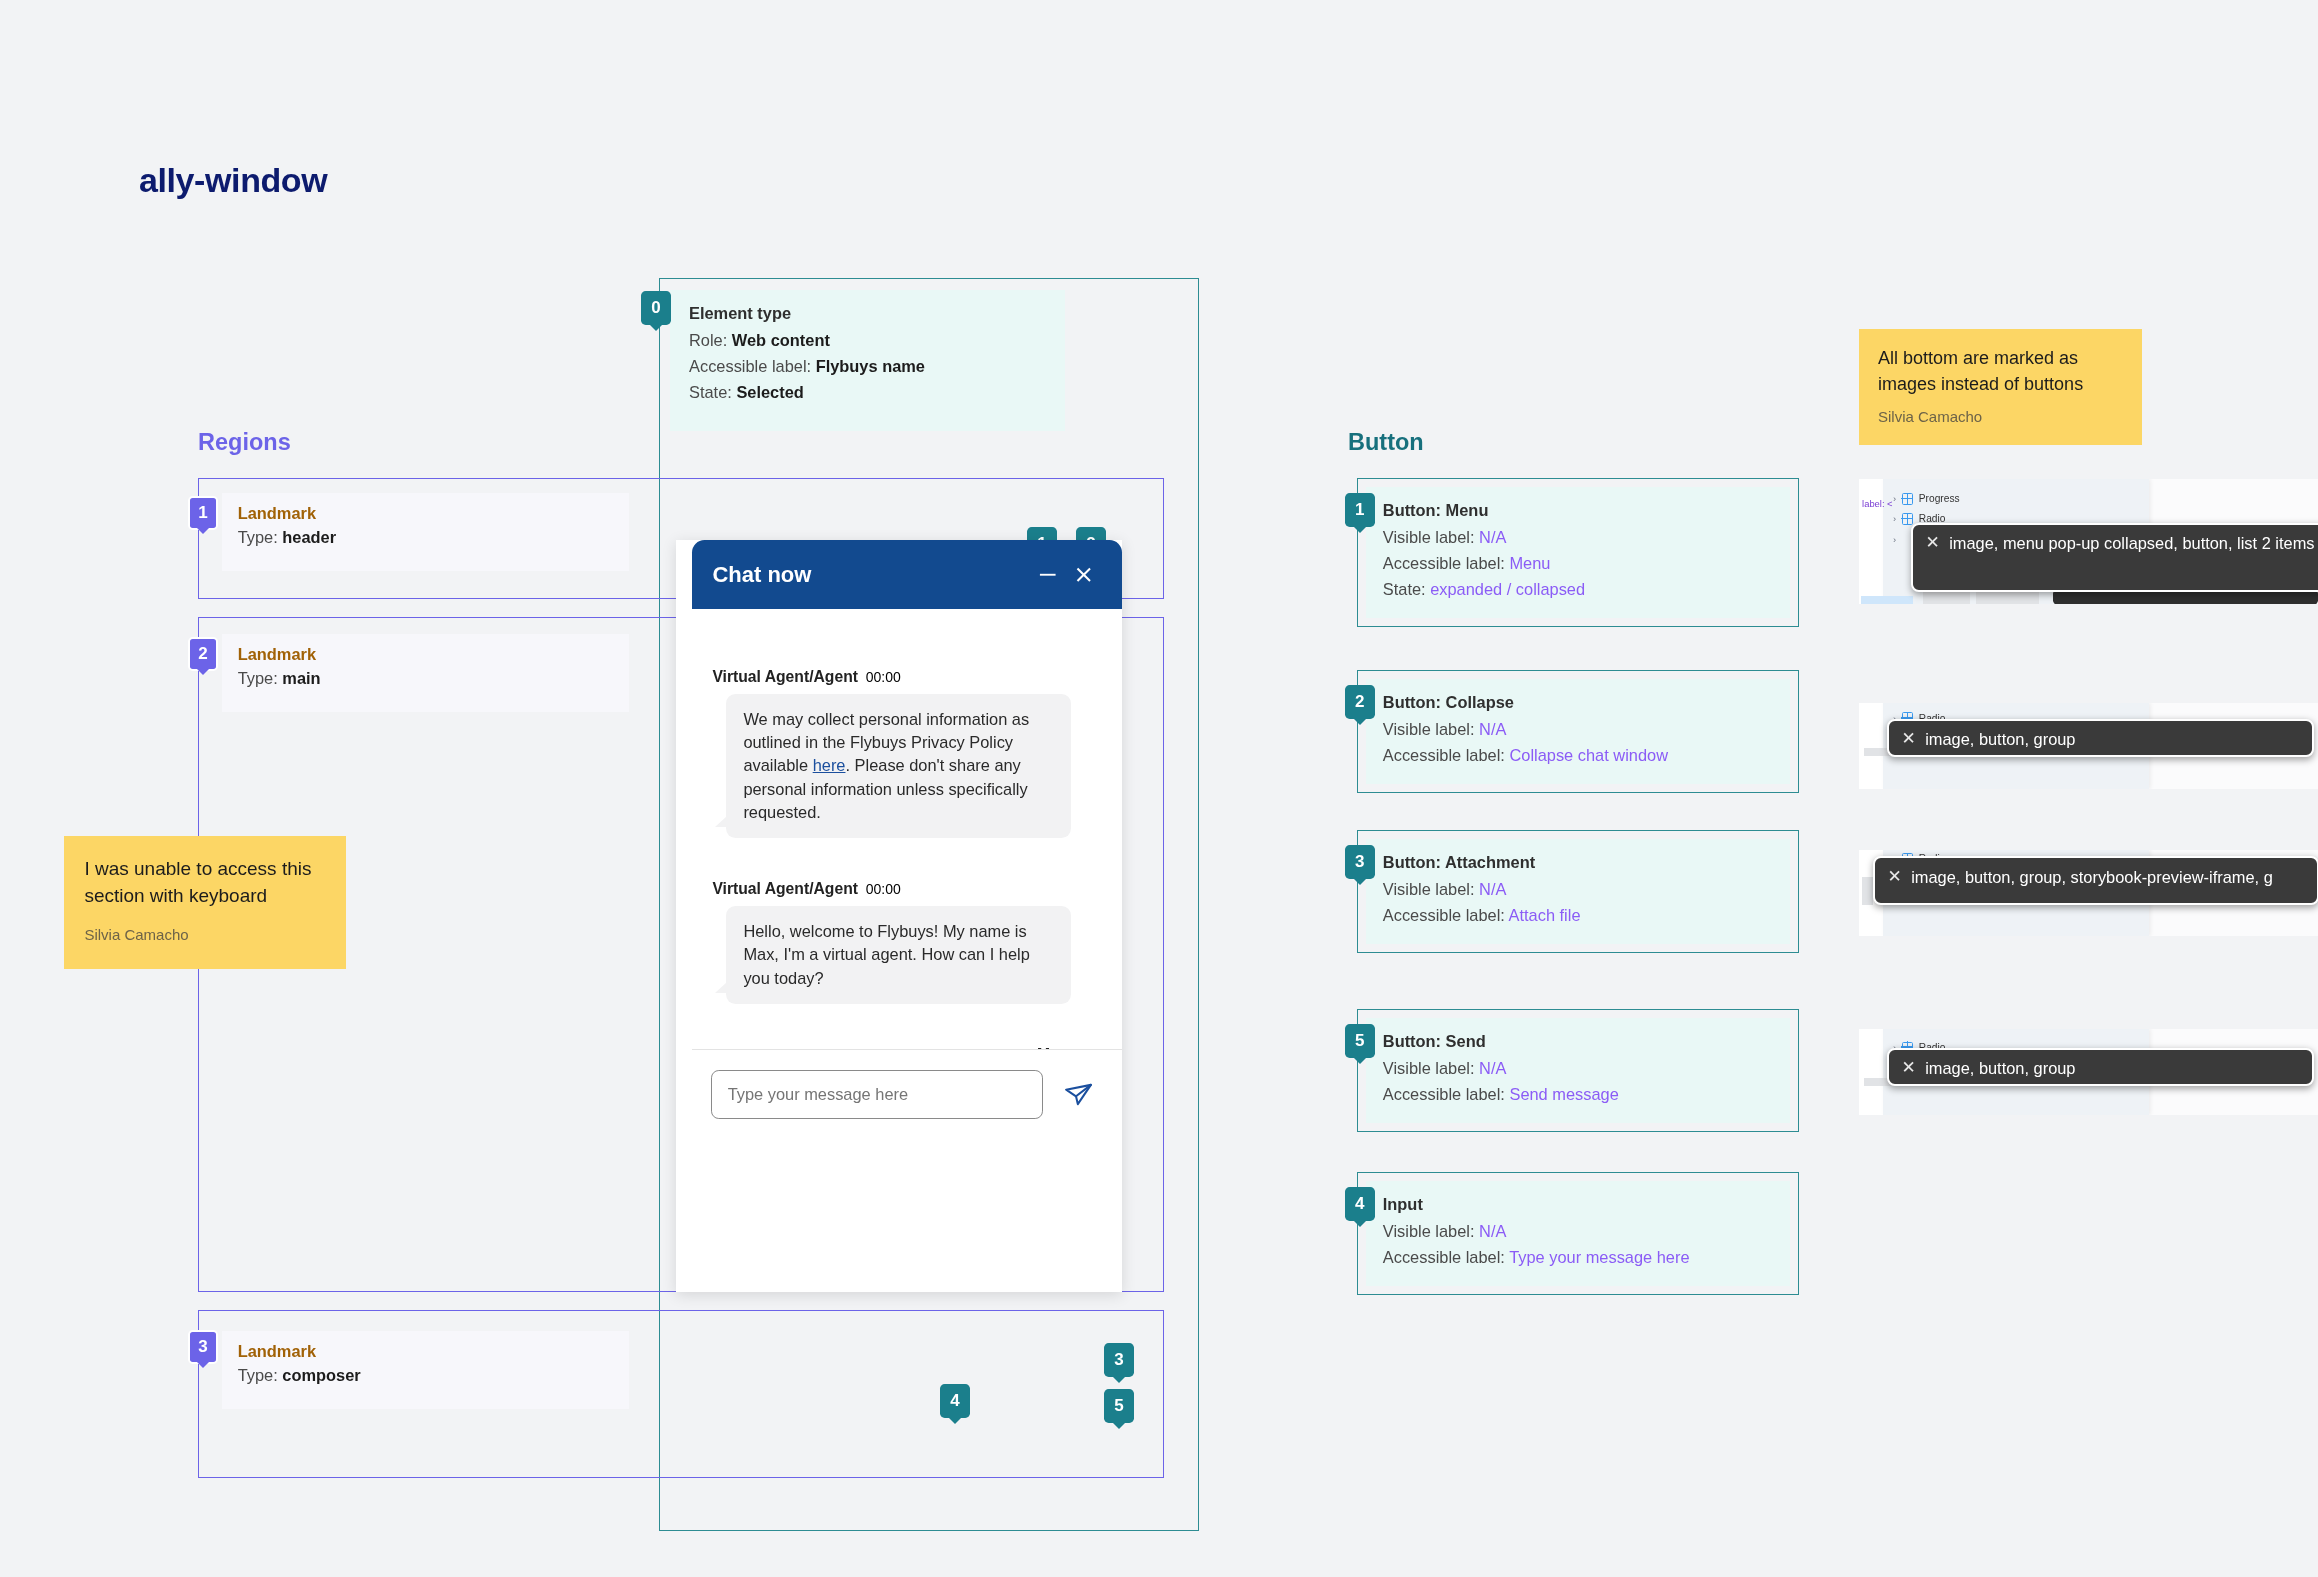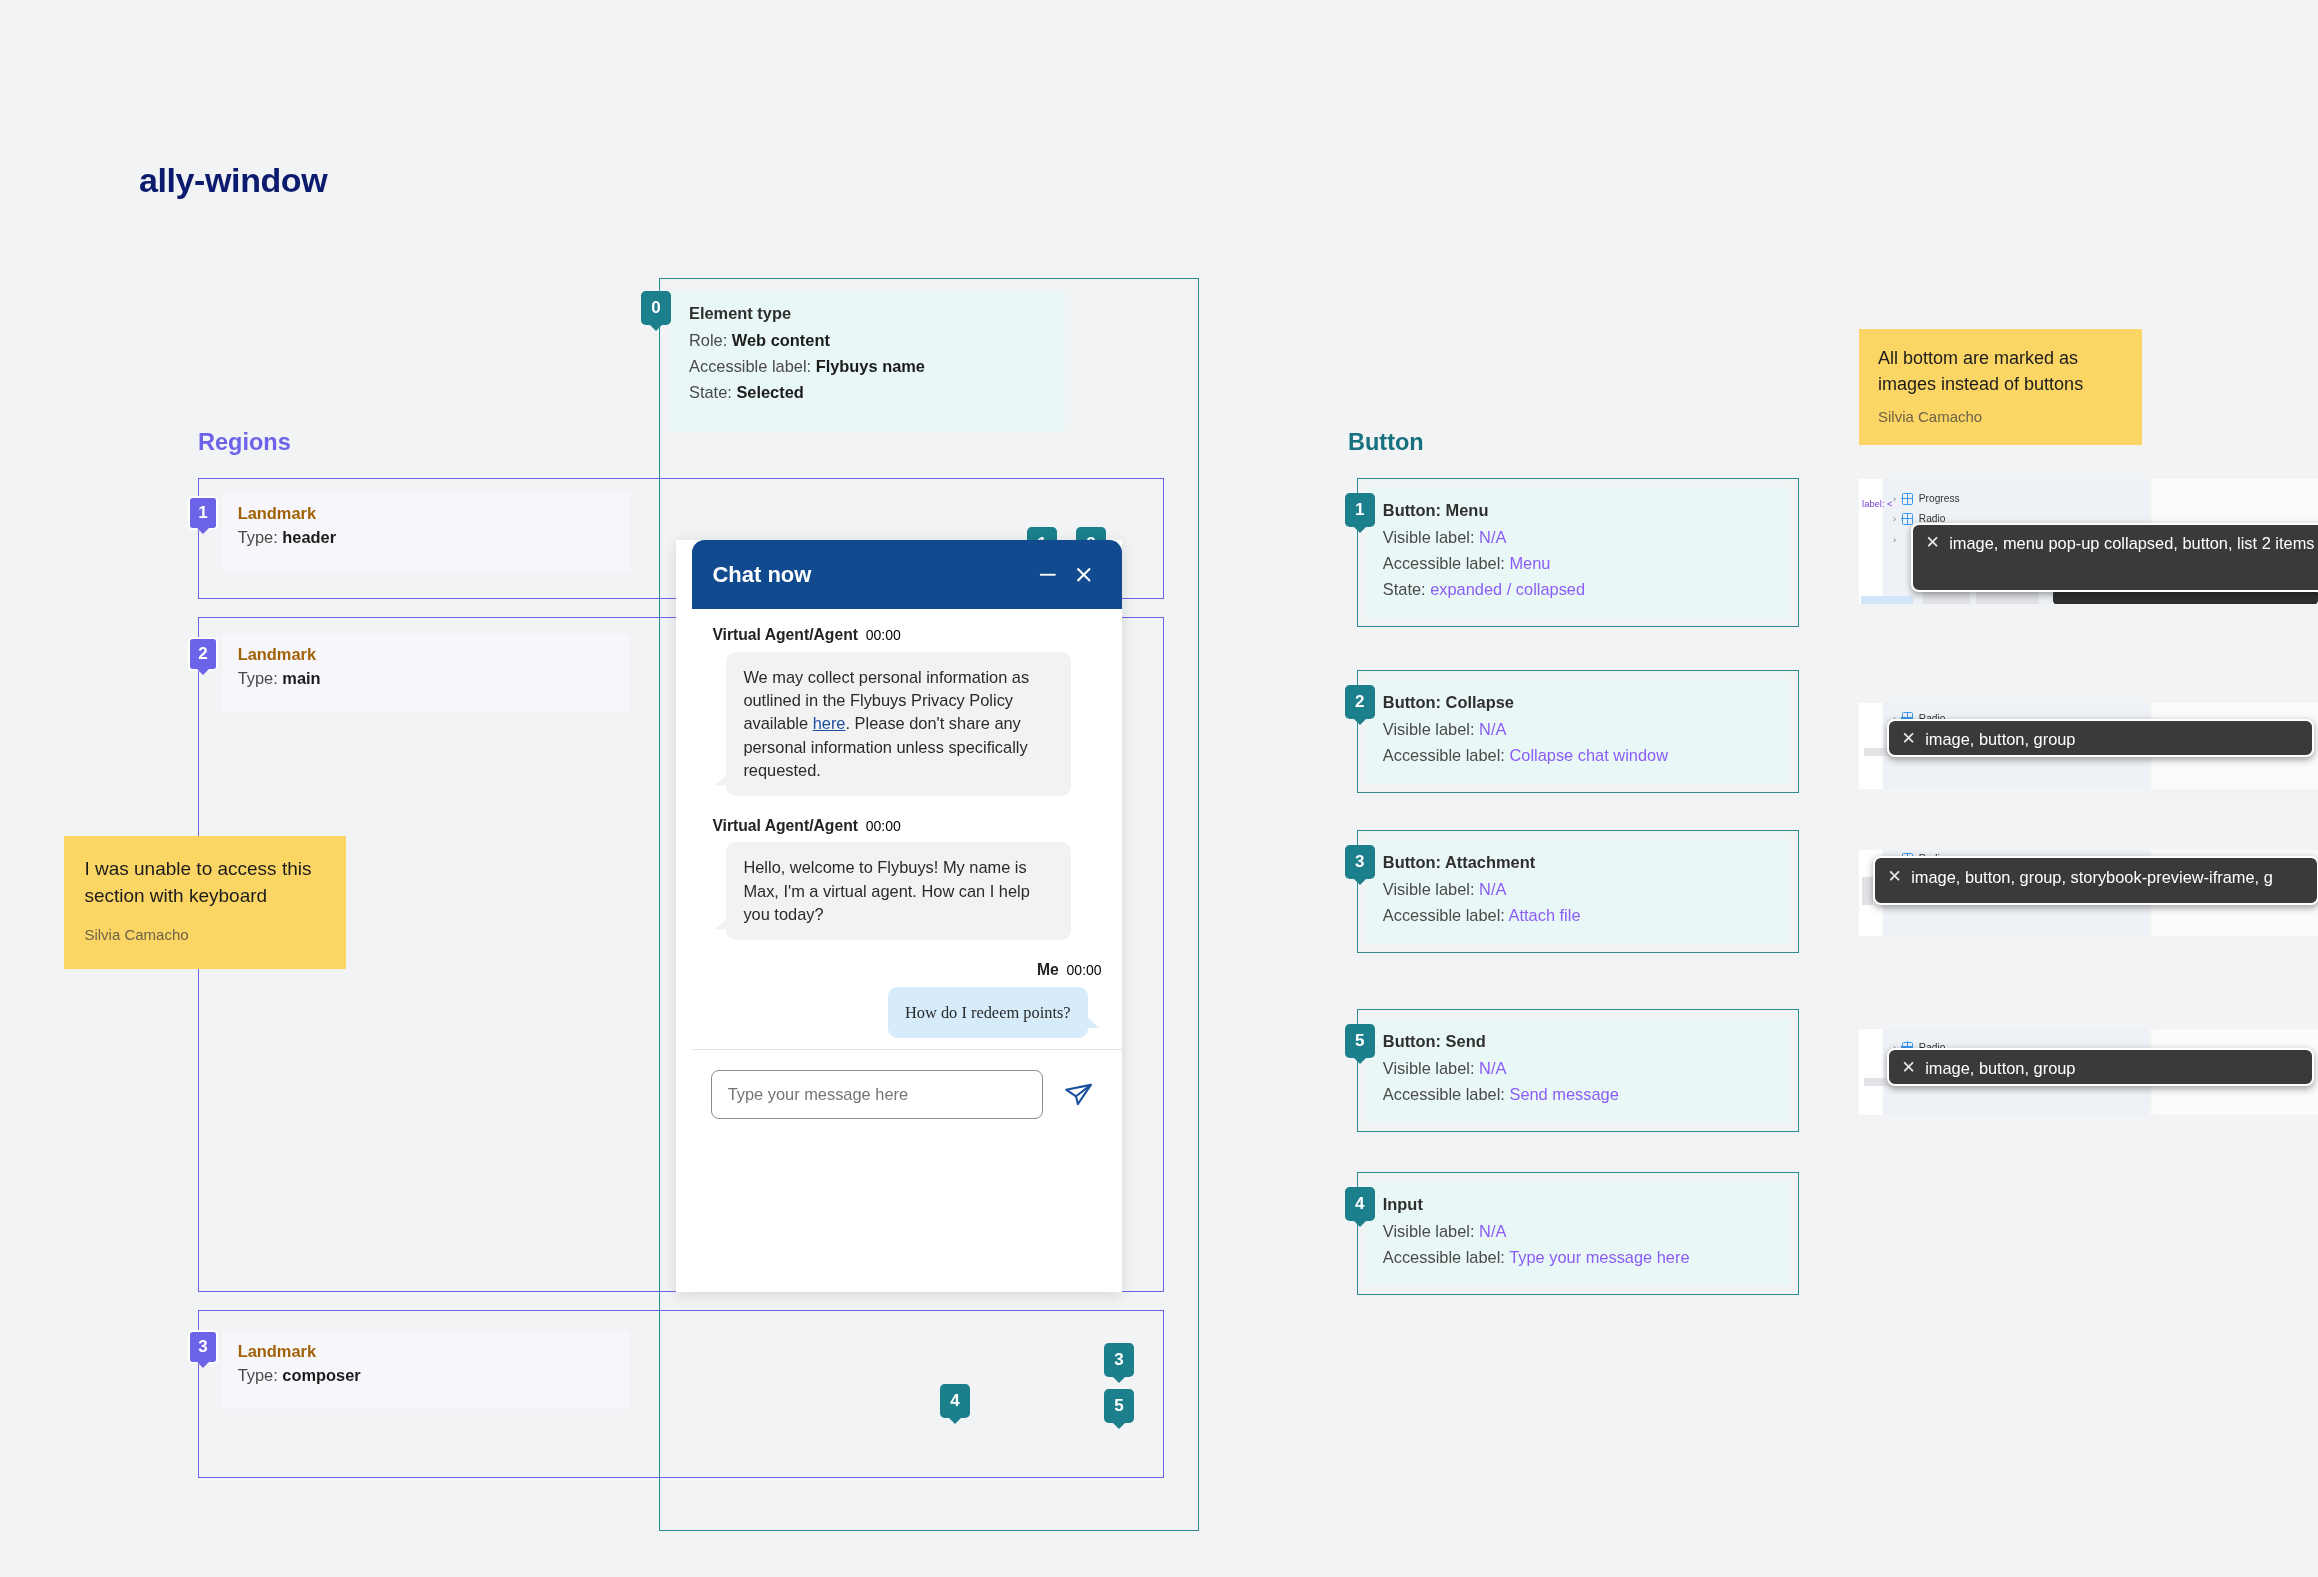--- a/index.html
+++ b/index.html
@@ -134,21 +134,21 @@
   .hdr-btn svg { display: block; }
 
   .chat-body {
     height: 595px; overflow: hidden;
     padding: 17px 20.4px 0 20.4px; background: #fff;
     position: relative;
   }
   .msg-group { margin-bottom: 20.4px; }
   .msg-meta {
     font-size: 15.7px; margin-bottom: 7.8px;
-    display: flex; align-items: baseline; gap: 7.8px;
+    display: flex; align-items: baseline; gap: 7.8px; margin-top: 42px;
   }
   .msg-meta .who { font-weight: 700; color: #222; }
   .msg-meta .time { color: #000000; font-size: 14px; }
   .msg-group.me .msg-meta { justify-content: flex-end; }
 
   .bubble {
     position: relative;
     font-size: 16.4px; line-height: 1.42; color: #2a2a2a;
     padding: 14px 17px; border-radius: 9.4px;
     max-width: 345px; display: inline-block;

